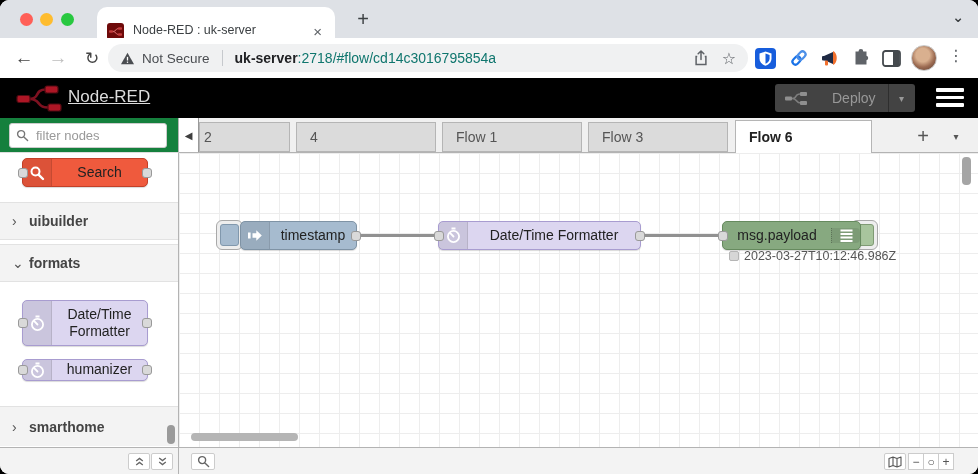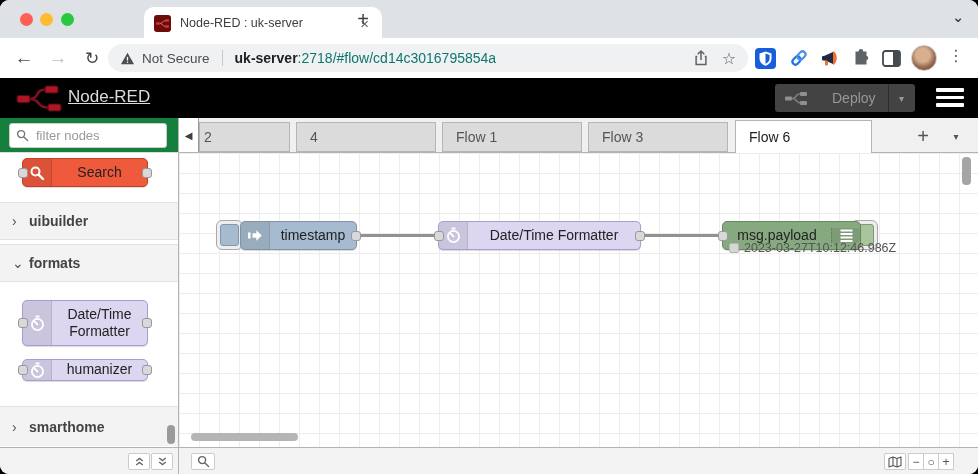--- a/index.html
+++ b/index.html
@@ -3,21 +3,21 @@
 <meta charset="utf-8">
 <style>
   html,body{margin:0;padding:0;background:#000;}
   body{font-family:"Liberation Sans","DejaVu Sans",sans-serif;}
   #screen{position:relative;width:978px;height:474px;overflow:hidden;background:#fff;border-radius:9px;}
   *{box-sizing:border-box;}
 
   
   #tabstrip{position:absolute;left:0;top:0;width:978px;height:38px;background:#dee1e6;}
   .tl{position:absolute;top:13px;width:13px;height:13px;border-radius:50%;}
-  #browser-tab{position:absolute;left:97px;top:7px;width:238px;height:31px;background:#fff;border-radius:10px 10px 0 0;display:flex;align-items:center;padding:16px 10px;margin-left:47px;}
+  #browser-tab{position:absolute;left:97px;top:7px;width:238px;height:31px;background:#fff;border-radius:10px 10px 0 0;display:flex;align-items:flex-start;padding:16px 10px;}
   #favicon{width:17px;height:17px;border-radius:3px;background:#6e0a0a;display:flex;align-items:center;justify-content:center;flex:none;}
   #browser-tab .title{font-size:12.5px;color:#3c4043;margin-left:9px;flex:1;white-space:nowrap;overflow:hidden;}
   #browser-tab .close{font-size:15px;color:#5f6368;padding:0 3px;cursor:default;}
   #new-tab-btn{position:absolute;left:350px;top:6px;width:26px;height:26px;font-size:20px;font-weight:300;color:#3c4043;display:flex;align-items:center;justify-content:center;}
   #tabstrip-overflow{position:absolute;right:14px;top:9px;font-size:14px;color:#3c4043;font-weight:bold;}
 
   
   #toolbar{position:absolute;left:0;top:38px;width:978px;height:40px;background:#fff;}
   .navbtn{position:absolute;top:6px;width:28px;height:28px;display:flex;align-items:center;justify-content:center;font-size:19px;color:#444;}
   #omnibox{position:absolute;left:108px;top:6px;width:640px;height:28px;background:#f0f1f2;border-radius:14px;display:flex;align-items:center;padding:0 12px;}
@@ -44,21 +44,21 @@
 
   
   #palette-filter{position:absolute;left:0;top:118px;width:179px;height:35px;background:#15803d;border-right:1px solid #b3b3b3;border-bottom:1px solid #ddd;}
   #filter-wrap{position:absolute;left:9px;top:5px;width:158px;height:25px;border:1px solid #ccc;border-radius:3px;background:#fff;}
   #filter-wrap svg{position:absolute;left:6px;top:5px;}
   #filter-input{position:absolute;left:24px;top:1px;width:128px;height:21px;border:none;outline:none;font-size:13px;color:#666;font-family:inherit;background:transparent;}
   #filter-input::placeholder{color:#999;}
   #flow-tabbar{position:absolute;left:179px;top:118px;width:799px;height:35px;background:#f0f0f0;border-bottom:1px solid #b3b3b3;}
   #tab-scroll-left{position:absolute;left:0;top:0;width:20px;height:34px;background:#fff;border-right:1px solid #999;color:#3f3f3f;font-size:10px;display:flex;align-items:center;justify-content:center;}
   .flow-tab{position:absolute;top:4px;height:30px;background:#dbdbdb;border:1px solid #b5b5b5;color:#555;font-size:14px;display:flex;align-items:center;padding-left:13px;overflow:hidden;white-space:nowrap;}
-  .flow-tab.active{top:2px;height:33px;background:#fff;border-bottom:none;color:#222;font-weight:normal;z-index:2;}
+  .flow-tab.active{top:2px;height:33px;background:#fff;border-bottom:none;color:#222;font-weight:bold;z-index:2;}
   .flow-tab.clipped span{position:relative;left:-9px;}
   #add-flow-btn{position:absolute;left:731px;top:4px;width:26px;height:28px;font-size:20px;color:#555;display:flex;align-items:center;justify-content:center;}
   #flow-menu-btn{position:absolute;left:766px;top:4px;width:22px;height:28px;font-size:10px;color:#555;display:flex;align-items:center;justify-content:center;}
 
   
   #palette-body{position:absolute;left:0;top:153px;width:179px;height:294px;background:#fff;border-right:1px solid #b3b3b3;}
   .cat-header{position:absolute;left:0;width:178px;background:#f3f3f3;border-top:1px solid #e2e2e2;border-bottom:1px solid #e2e2e2;display:flex;align-items:center;padding-left:12px;}
   .cat-header .chev{width:17px;color:#555;font-size:14px;}
   .cat-header .lbl{font-weight:bold;font-size:14px;color:#444;}
   #palette-scroll-thumb{position:absolute;left:167px;top:272px;width:8px;height:19px;background:#9a9a9a;border-radius:4px;}
@@ -72,21 +72,21 @@
   .port.left{left:-5px;}
   .port.right{right:-5px;}
   .node-btn{position:absolute;width:27px;height:30px;background:#eee;border:1px solid #a9a9a9;border-radius:6px;padding:3px;z-index:2;}
   .node-btn .inner{width:100%;height:100%;border-radius:3px;}
 
   
   #canvas{position:absolute;left:179px;top:153px;width:799px;height:294px;background-color:#fff;
     background-image:linear-gradient(#ededed 1px,transparent 1px),linear-gradient(90deg,#ededed 1px,transparent 1px);
     background-size:20px 20px;}
   .wire{position:absolute;height:3px;background:#919191;border-radius:2px;z-index:1;}
-  #debug-status{position:absolute;left:550px;top:88px;display:flex;align-items:center;z-index:3;}
+  #debug-status{position:absolute;left:550px;top:96px;display:flex;align-items:center;z-index:3;}
   #debug-status .shape{width:10px;height:10px;background:#d6d6d6;border:1px solid #b5b5b5;border-radius:2px;margin-right:5px;}
   #debug-status .txt{font-size:12.5px;color:#555;}
   #h-scroll-thumb{position:absolute;left:12px;top:280px;width:107px;height:8px;background:#b5b5b5;border-radius:4px;}
   #v-scroll-thumb{position:absolute;left:783px;top:4px;width:9px;height:28px;background:#a5a5a5;border-radius:4px;}
 
   
   #palette-footer{position:absolute;left:0;top:447px;width:179px;height:27px;background:#f3f3f3;border-top:1px solid #b3b3b3;border-right:1px solid #b3b3b3;}
   .mini-btn{position:absolute;top:5px;width:22px;height:17px;background:#fff;border:1px solid #ccc;border-radius:2px;display:flex;align-items:center;justify-content:center;}
   #canvas-footer{position:absolute;left:179px;top:447px;width:799px;height:27px;background:#f3f3f3;border-top:1px solid #b3b3b3;}
   .zoom-btn{position:absolute;top:5px;width:16px;height:17px;background:#fff;border:1px solid #ccc;display:flex;align-items:center;justify-content:center;font-size:12px;color:#555;}

